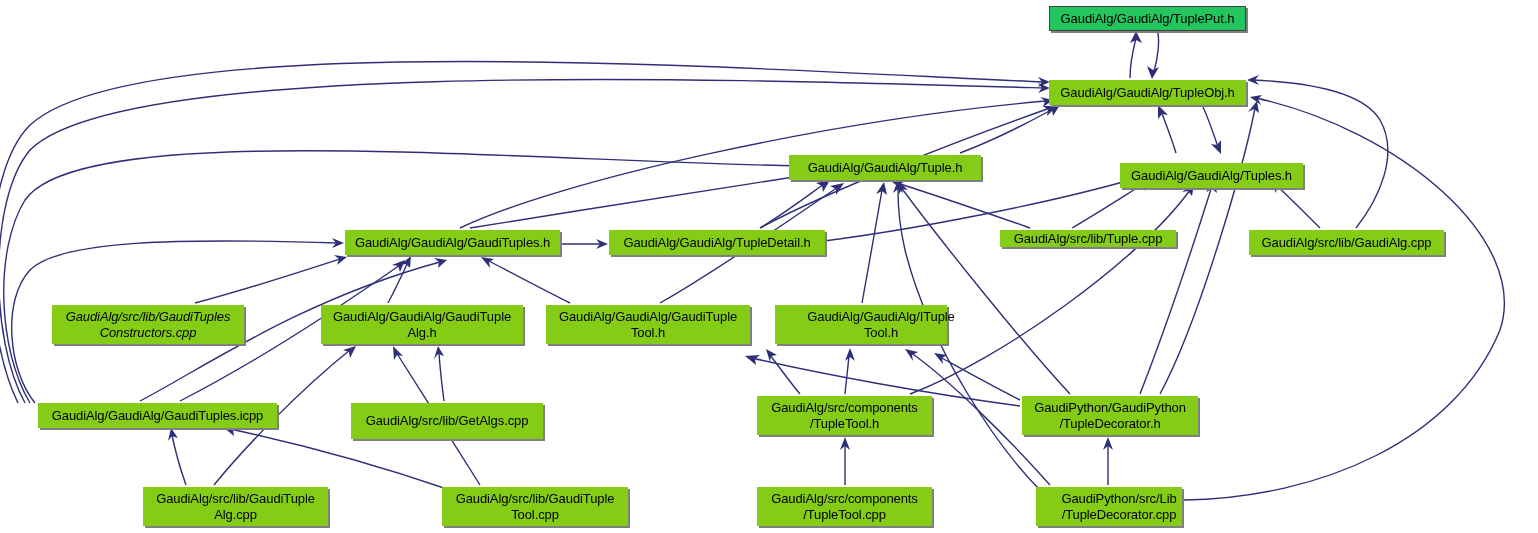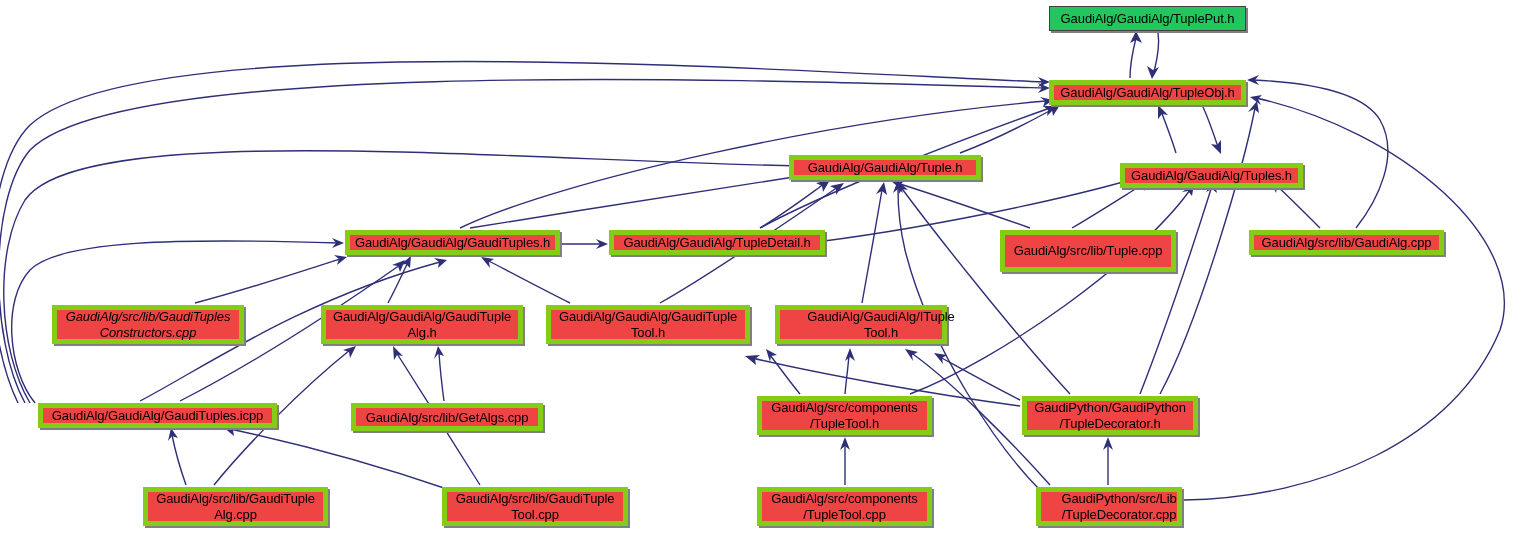--- a/index.html
+++ b/index.html
@@ -27,22 +27,22 @@
     stroke: #2f2f78;
     stroke-width: 1.4;
   }
   .edge-head {
     fill: #2f2f78;
     stroke: none;
   }
   .node-box {
     position: absolute;
     box-sizing: border-box;
-    background: #ef4444;
-    border: 5px solid #84cc16;
+    background: #84cc16;
+    border: 1px solid #84cc16;
     display: flex;
     align-items: center;
     justify-content: center;
     text-align: center;
     color: #000000;
     font-size: 13px;
     line-height: 16px;
     letter-spacing: -0.1px;
     white-space: pre-line;
     user-select: none;
@@ -150,32 +150,32 @@
       <path class="edge-path" d="M800,244 C920,230 1060,200 1130,180"></path>
       <path class="edge-head" d="M1137,178 l-13,-3 l5,4 l-2,6 z"></path>
     </svg>
   <div id="nodes-layer">
       <div class="node-box current" style="left: 1049px; top: 6px; width: 197px; height: 25px;"><span>GaudiAlg/GaudiAlg/TuplePut.h</span></div>
       <div class="node-box shadowed" style="left: 1049px; top: 80px; width: 197px; height: 25px;"><span>GaudiAlg/GaudiAlg/TupleObj.h</span></div>
       <div class="node-box shadowed" style="left: 789px; top: 155px; width: 192px; height: 25px; justify-content: center;"><span>GaudiAlg/GaudiAlg/Tuple.h</span></div>
       <div class="node-box shadowed" style="left: 1120px; top: 155px; width: 183px; height: 25px; margin-top: 8px;"><span>GaudiAlg/GaudiAlg/Tuples.h</span></div>
       <div class="node-box shadowed" style="left: 345px; top: 230px; width: 215px; height: 25px;"><span>GaudiAlg/GaudiAlg/GaudiTuples.h</span></div>
       <div class="node-box shadowed" style="left: 609px; top: 230px; width: 216px; height: 25px;"><span>GaudiAlg/GaudiAlg/TupleDetail.h</span></div>
-      <div class="node-box shadowed" style="left: 1000px; top: 230px; width: 176px; height: 42px;"><span>GaudiAlg/src/lib/Tuple.cpp</span></div>
+      <div class="node-box shadowed" style="left: 1000px; top: 230px; width: 176px; height: 17px;"><span>GaudiAlg/src/lib/Tuple.cpp</span></div>
       <div class="node-box shadowed" style="left: 1249px; top: 230px; width: 195px; height: 25px;"><span>GaudiAlg/src/lib/GaudiAlg.cpp</span></div>
       <div class="node-box shadowed" style="left: 52px; top: 305px; width: 192px; height: 39px; font-style: italic;"><span>GaudiAlg/src/lib/GaudiTuples
 Constructors.cpp</span></div>
       <div class="node-box shadowed" style="left: 321px; top: 305px; width: 202px; height: 39px;"><span>GaudiAlg/GaudiAlg/GaudiTuple
 Alg.h</span></div>
       <div class="node-box shadowed" style="left: 546px; top: 305px; width: 204px; height: 39px;"><span>GaudiAlg/GaudiAlg/GaudiTuple
 Tool.h</span></div>
       <div class="node-box shadowed" style="left: 775px; top: 305px; width: 172px; height: 39px; padding-left: 40px;"><span>GaudiAlg/GaudiAlg/ITuple
 Tool.h</span></div>
       <div class="node-box shadowed" style="left: 38px; top: 403px; width: 239px; height: 25px;"><span>GaudiAlg/GaudiAlg/GaudiTuples.icpp</span></div>
-      <div class="node-box shadowed" style="left: 351px; top: 403px; width: 192px; height: 28px; align-items: flex-end;"><span>GaudiAlg/src/lib/GetAlgs.cpp</span></div>
+      <div class="node-box shadowed" style="left: 351px; top: 403px; width: 192px; height: 36px;"><span>GaudiAlg/src/lib/GetAlgs.cpp</span></div>
       <div class="node-box shadowed" style="left: 757px; top: 396px; width: 175px; height: 39px;"><span>GaudiAlg/src/components
 /TupleTool.h</span></div>
       <div class="node-box shadowed" style="left: 1022px; top: 396px; width: 176px; height: 39px;"><span>GaudiPython/GaudiPython
 /TupleDecorator.h</span></div>
       <div class="node-box shadowed" style="left: 143px; top: 487px; width: 185px; height: 39px;"><span>GaudiAlg/src/lib/GaudiTuple
 Alg.cpp</span></div>
       <div class="node-box shadowed" style="left: 442px; top: 487px; width: 186px; height: 39px;"><span>GaudiAlg/src/lib/GaudiTuple
 Tool.cpp</span></div>
       <div class="node-box shadowed" style="left: 757px; top: 487px; width: 175px; height: 39px;"><span>GaudiAlg/src/components
 /TupleTool.cpp</span></div>

